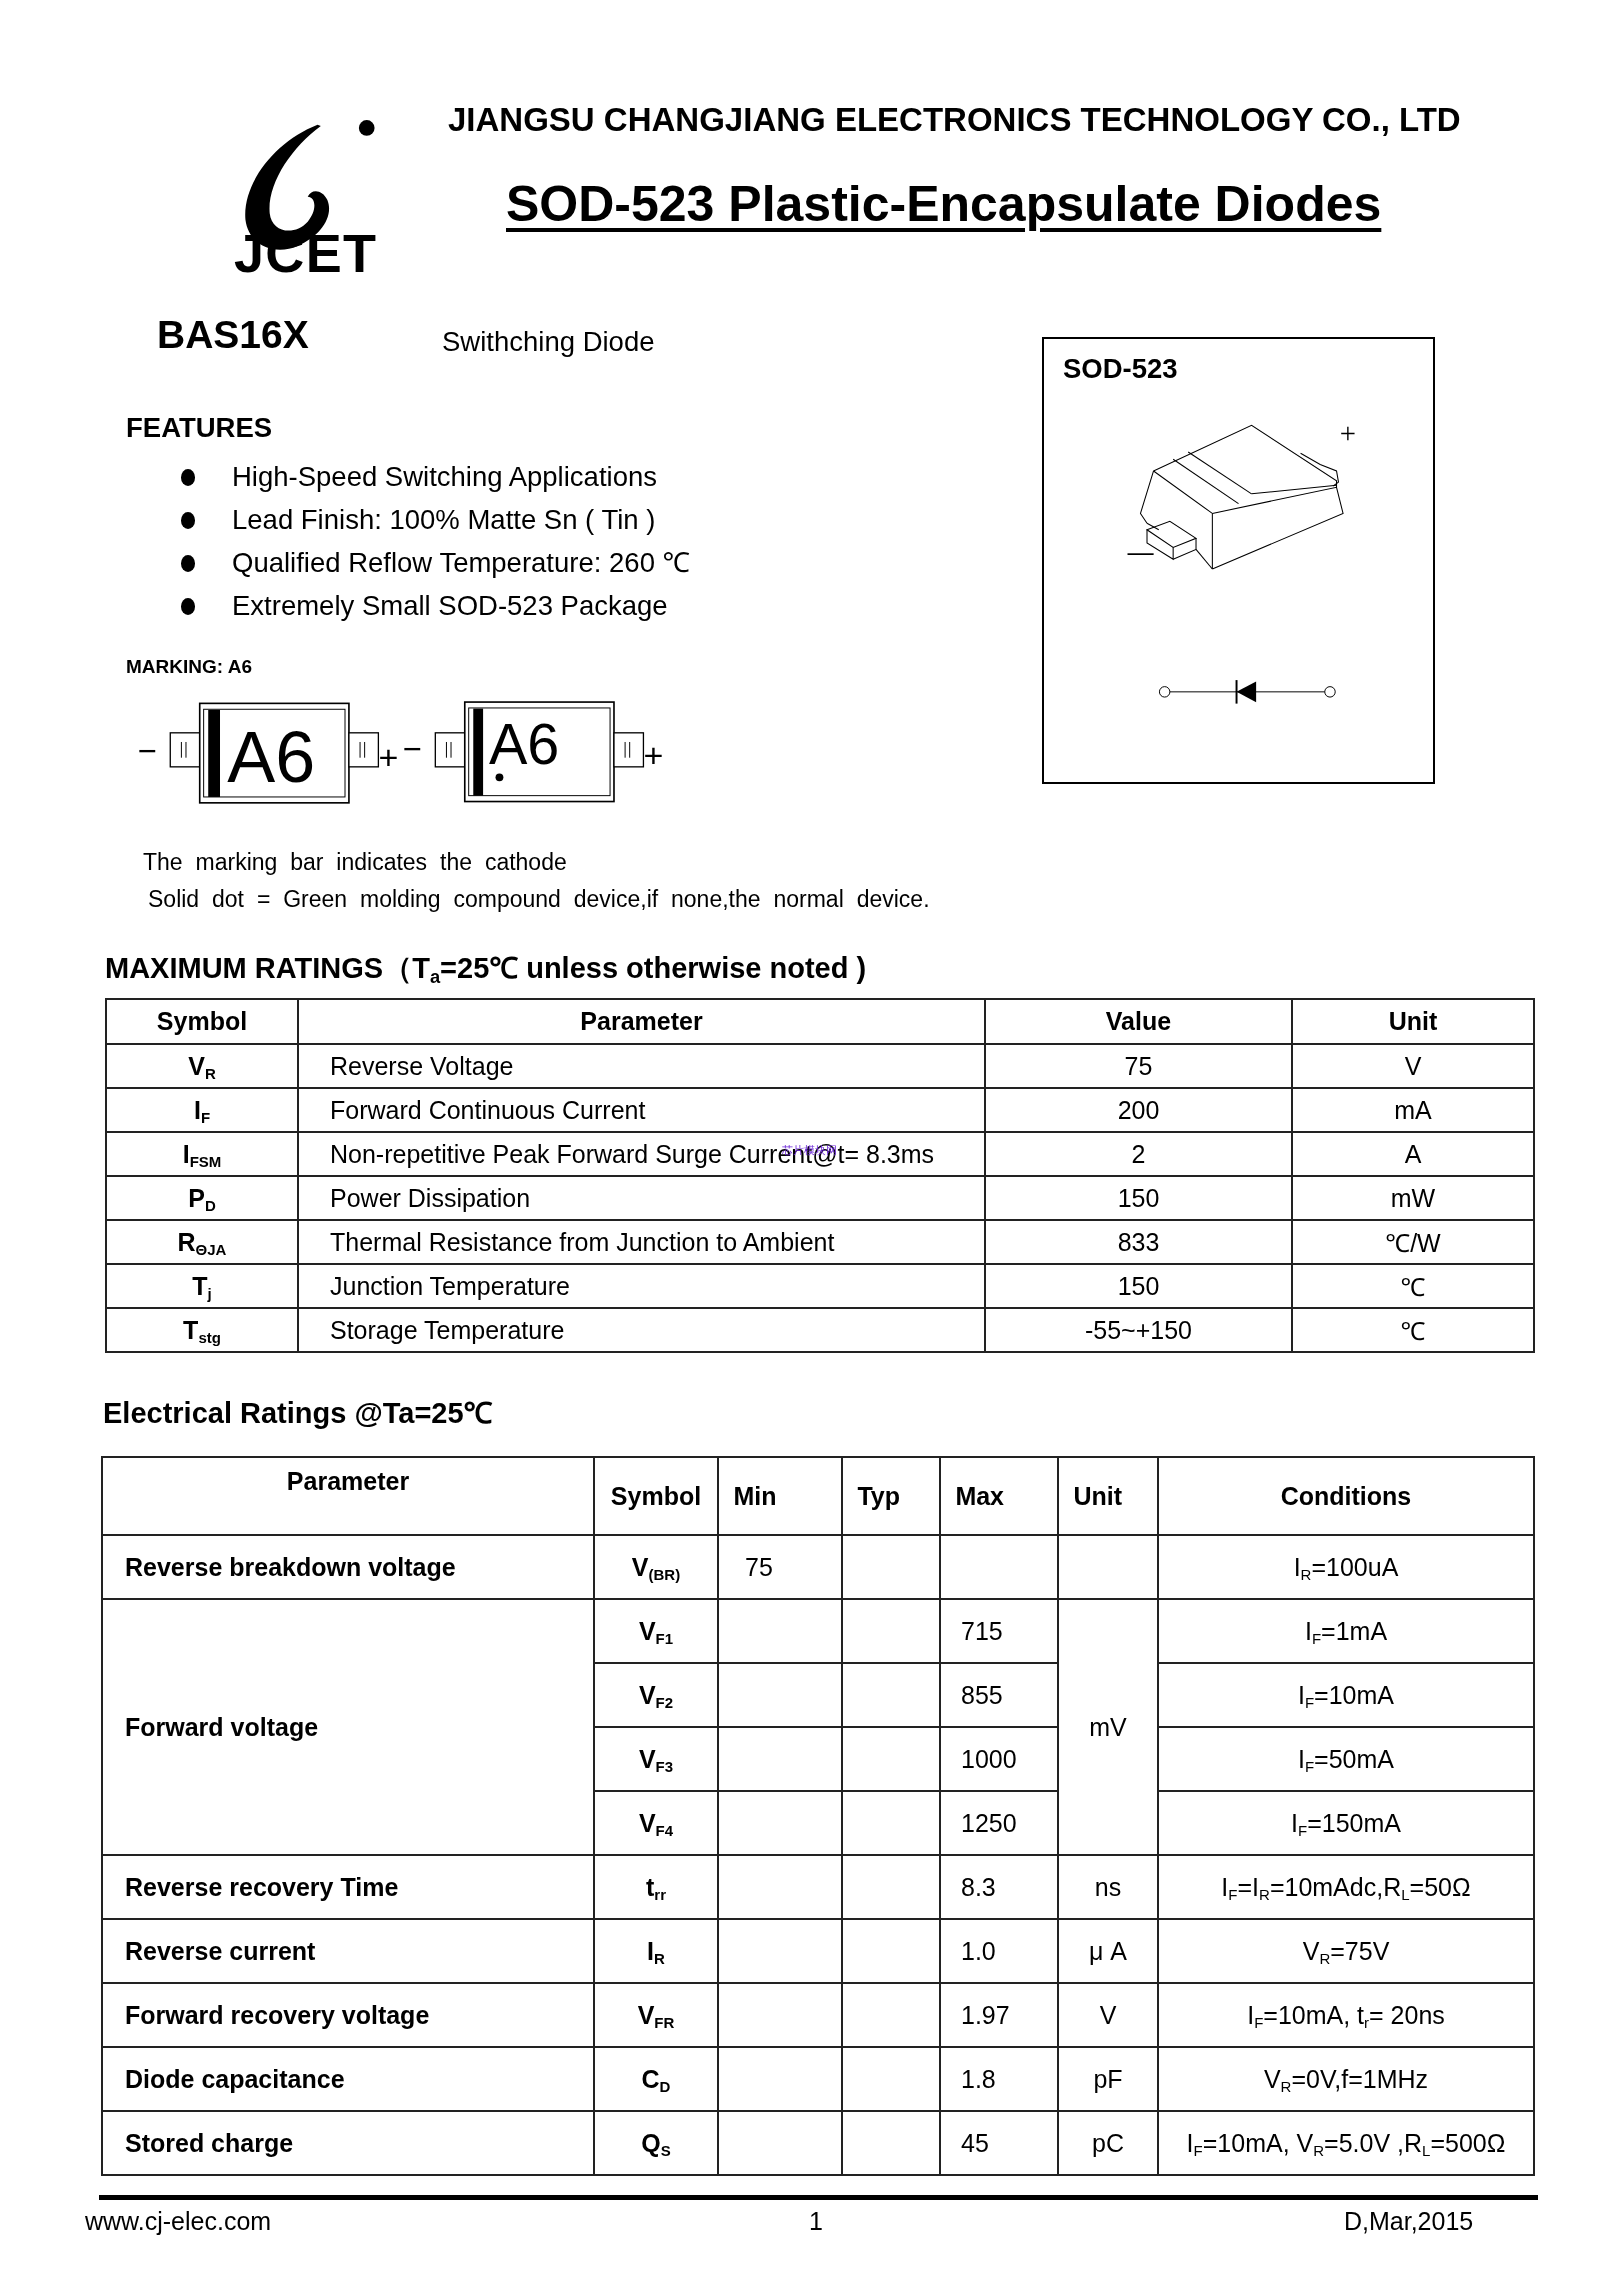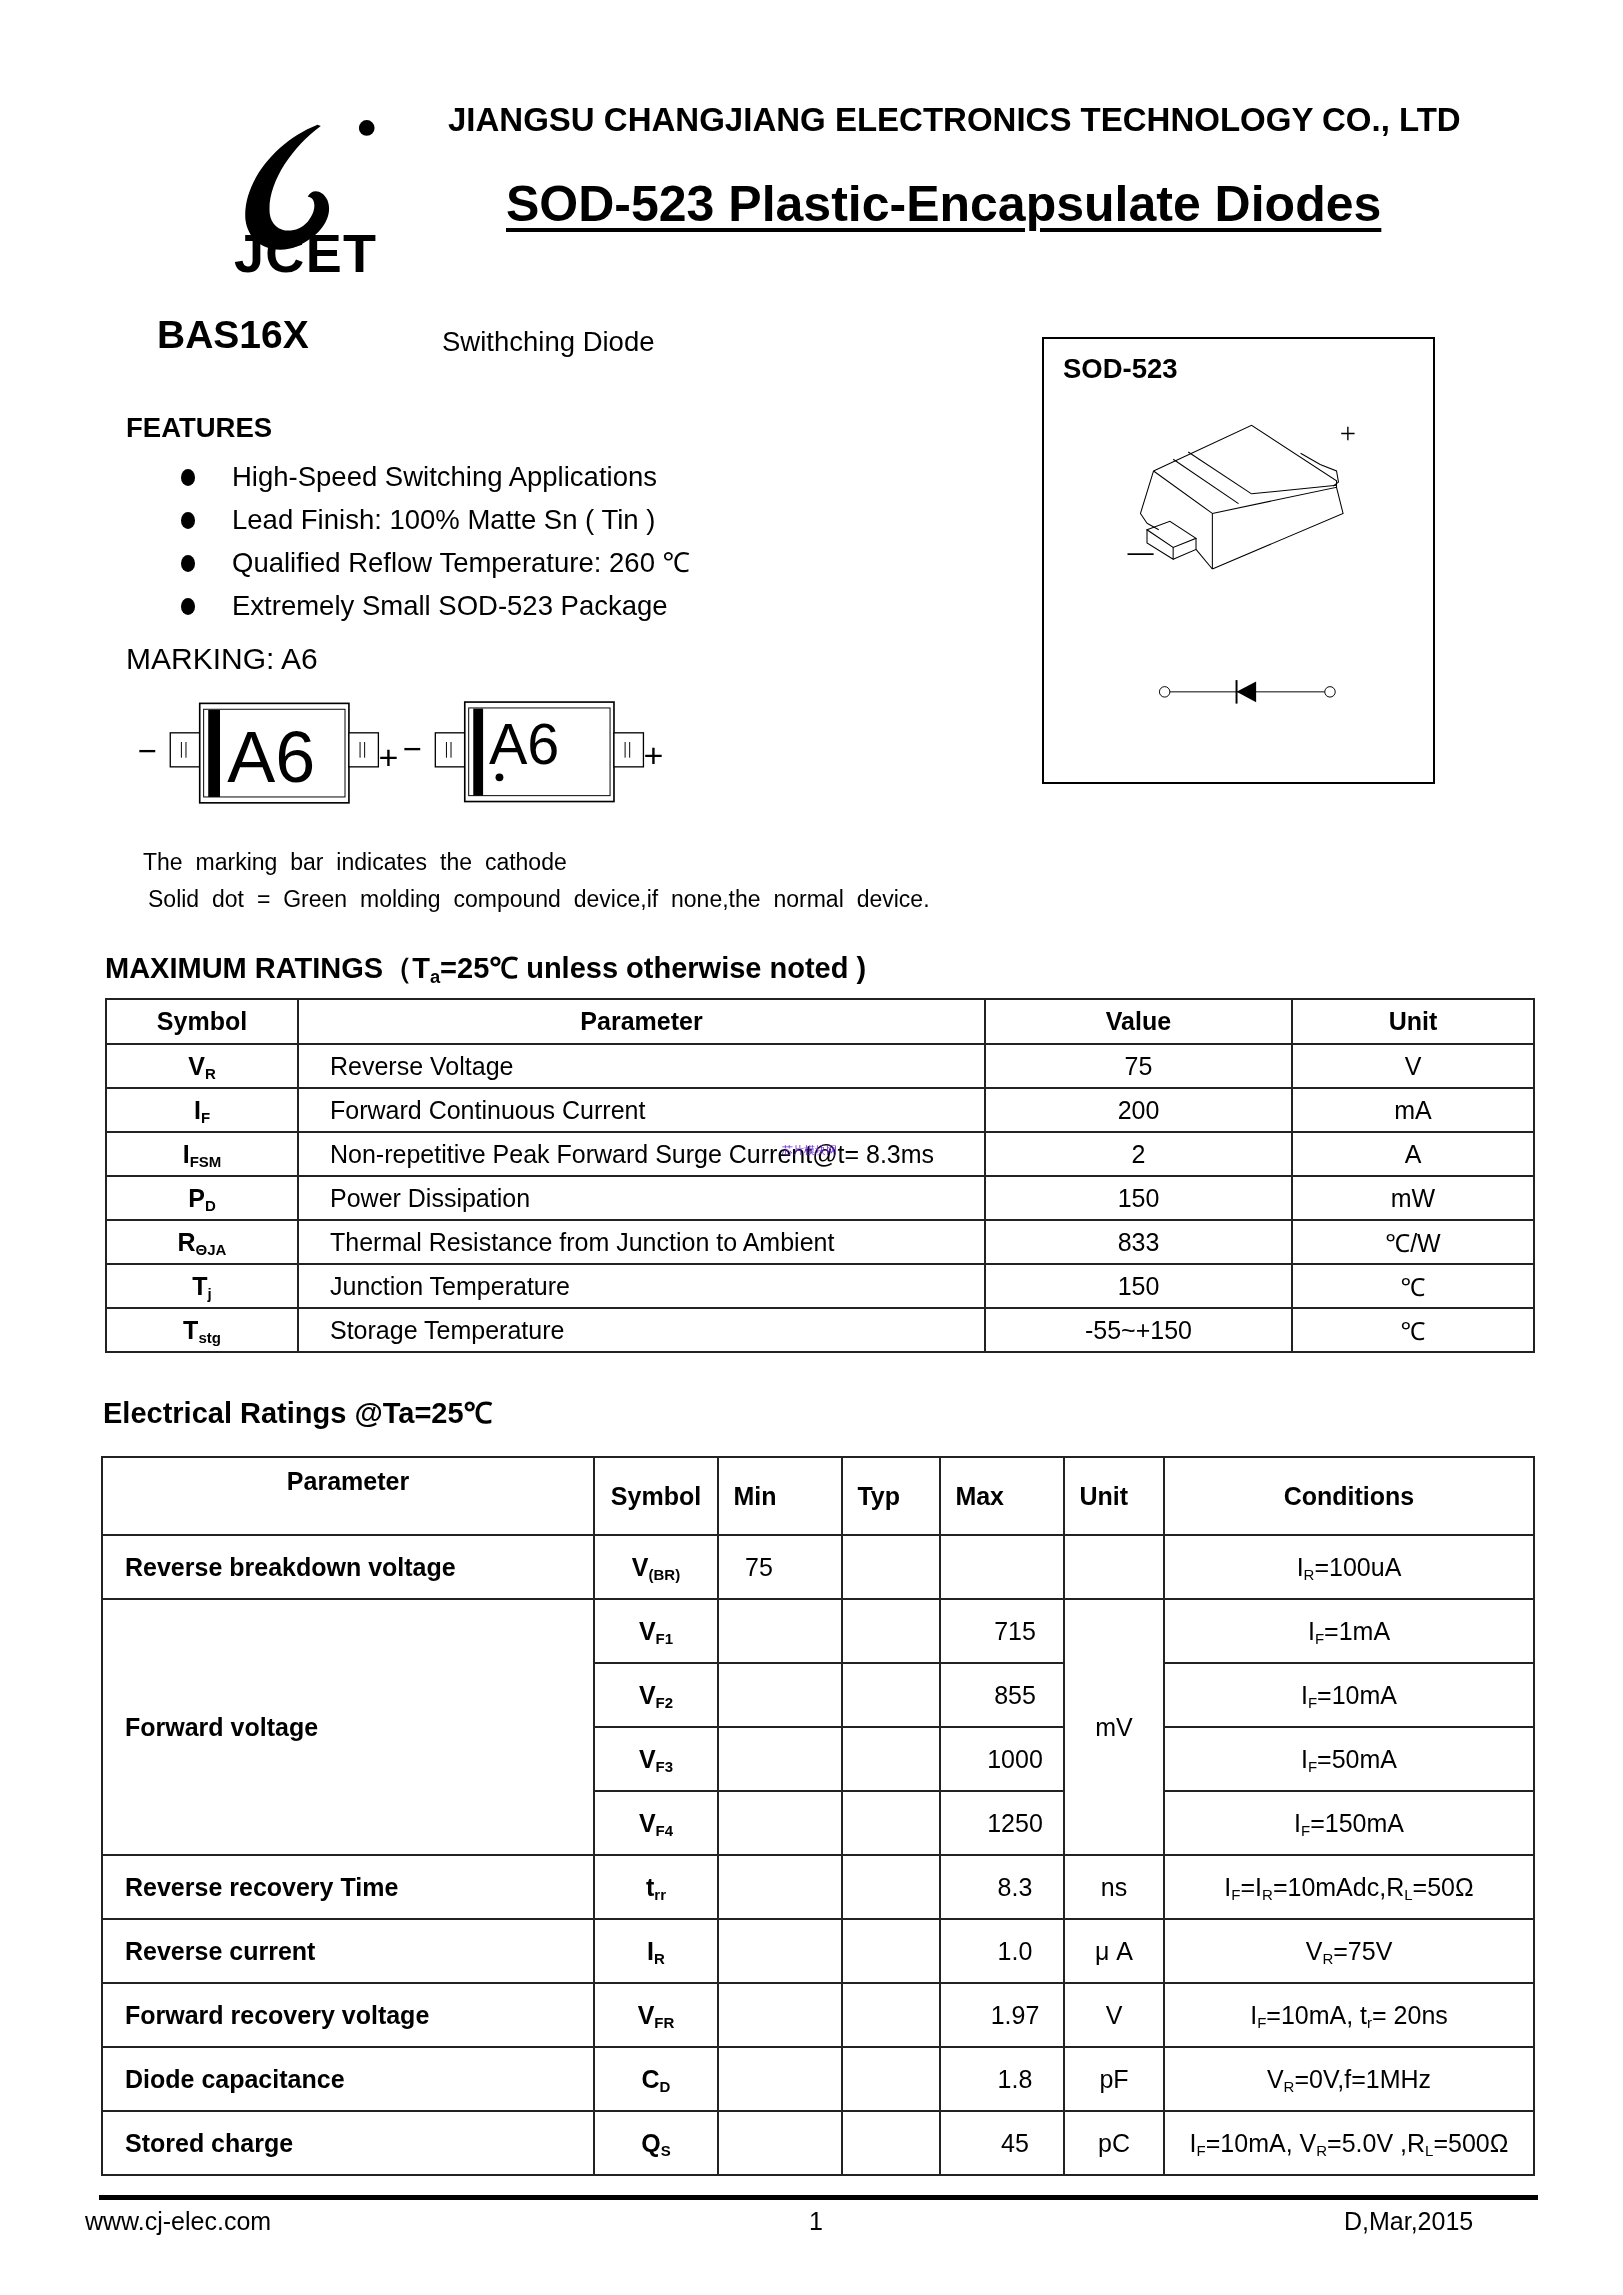--- a/index.html
+++ b/index.html
@@ -9,21 +9,21 @@
   .company { left:448px; top:101px; font-size:33px; font-weight:bold; white-space:nowrap; letter-spacing:0px; }
   .title { left:506px; top:175px; font-size:50px; font-weight:bold; white-space:nowrap; text-decoration:underline; text-decoration-thickness:3.9px; text-underline-offset:6.5px; }
   .logo { left:229px; top:105px; width:164px; height:177px; }
   .logo-text { left:234px; top:222px; font-size:54px; font-weight:bold; letter-spacing:1.3px; }
   .part { left:157px; top:313px; font-size:39px; font-weight:bold; }
   .subtitle { left:442px; top:326px; font-size:27.5px; }
   .features-h { left:126px; top:412px; font-size:27.5px; font-weight:bold; }
   .feat-list { left:177px; top:451px; margin:4px; padding:0; list-style:none; }
   .feat-list li { position:relative; height:43px; font-size:27.5px; line-height:43px; padding-left:51px; white-space:nowrap; }
   .feat-list li .bullet { position:absolute; left:0; top:14.4px; width:14.4px; height:17px; border-radius:50%; background:#000; }
-  .marking-h { left:126px; top:642px; font-size:30px; font-weight:normal; }
+  .marking-h { left:126px; top:656px; font-size:19px; font-weight:bold; }
   .mark-svg { left:131px; top:700px; }
   .note1 { left:143px; top:849px; font-size:23px; word-spacing:6.5px; white-space:nowrap; }
   .note2 { left:148px; top:886px; font-size:23px; word-spacing:6.5px; white-space:nowrap; }
   .pkg-box { left:1042px; top:337px; width:393px; height:447px; border:2px solid #000; box-sizing:border-box; }
   .pkg-label { left:1063px; top:353px; font-size:27.5px; font-weight:bold; }
   .pkg-svg { left:1042px; top:337px; }
   .mr-h { left:105px; top:947px; font-size:29px; font-weight:bold; white-space:nowrap; }
   .mr-h sub { font-size:18.3px; }
   table { border-collapse:collapse; position:absolute; }
   .mr-table { left:105px; top:998px; width:1430px; }
@@ -36,21 +36,21 @@
   sub { font-size:60%; vertical-align:-0.25em; line-height:0; }
   .el-h { left:103px; top:1392px; font-size:29px; font-weight:bold; white-space:nowrap; }
   .el-table { left:101px; top:1456px; width:1434px; }
   .el-table td, .el-table th { border:2px solid #222; font-size:25px; padding:0; height:62px; }
   .el-table th { font-weight:bold; height:67px; }
   .el-table th.param-h { vertical-align:top; padding-top:9.2px; }
   .el-table td.param { font-weight:bold; padding-left:22px; text-align:left; width:468px; }
   .el-table td.sym { font-weight:bold; text-align:center; width:122px; }
   .el-table td.num { width:96px; }
   .el-table td.mn { text-align:left; padding-left:26px; }
-  .el-table td.mx { text-align:center; padding-left:26px; }
+  .el-table td.mx { text-align:left; padding-left:20px; }
   .el-table td.unit { text-align:center; width:98px; }
   .el-table td.cond { text-align:center; }
   .el-table th.sym-h, .el-table th.mn-h, .el-table th.typ-h, .el-table th.mx-h, .el-table th.unit-h { text-align:left; padding-left:14.4px; }
   .el-table th.sym-h { text-align:center; padding-left:0; }
   .footer-line { left:99px; top:2195px; width:1439px; height:4.6px; background:#000; }
   .footer-left { left:85px; top:2207px; font-size:25px; }
   .footer-mid { left:809px; top:2207px; font-size:25px; }
   .footer-right { left:1344px; top:2207px; font-size:25px; }
   .watermark { color:#6d28d9; font-size:11px; position:absolute; }
 </style>

